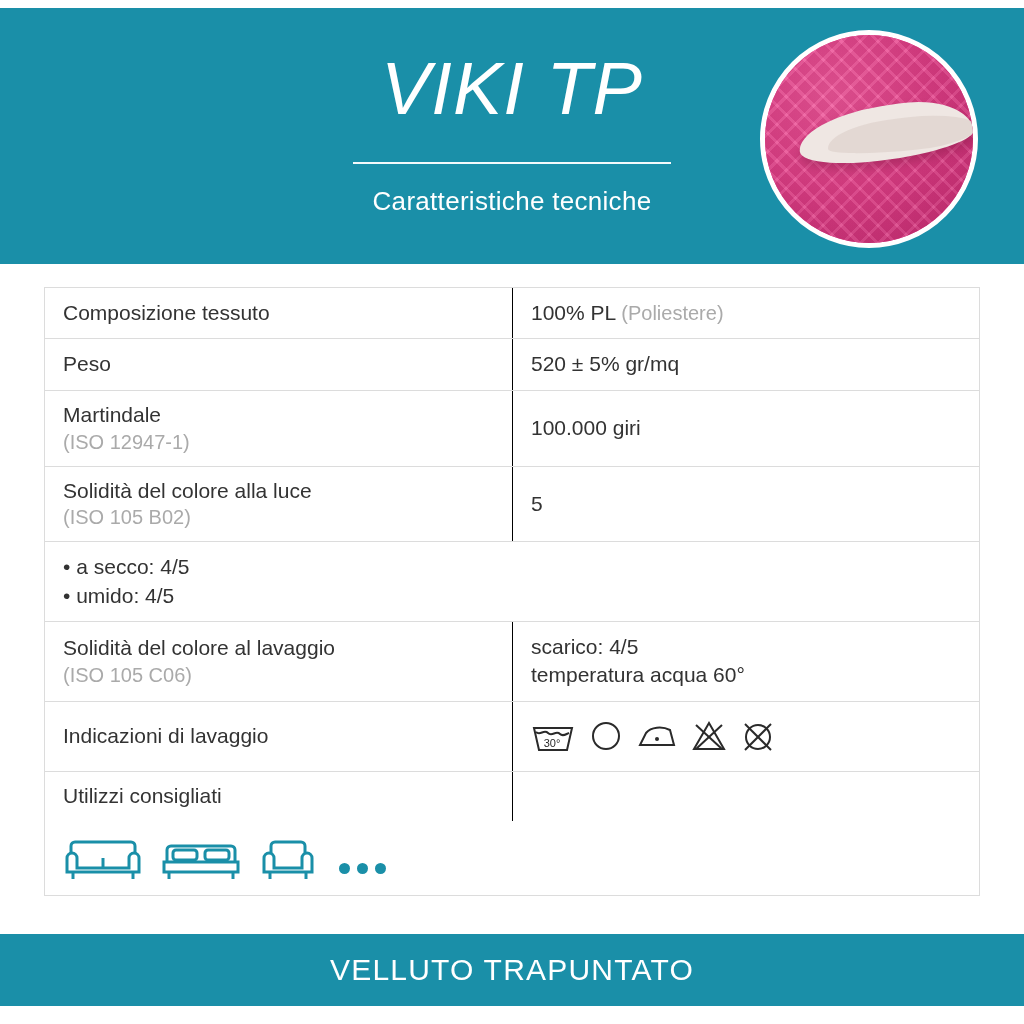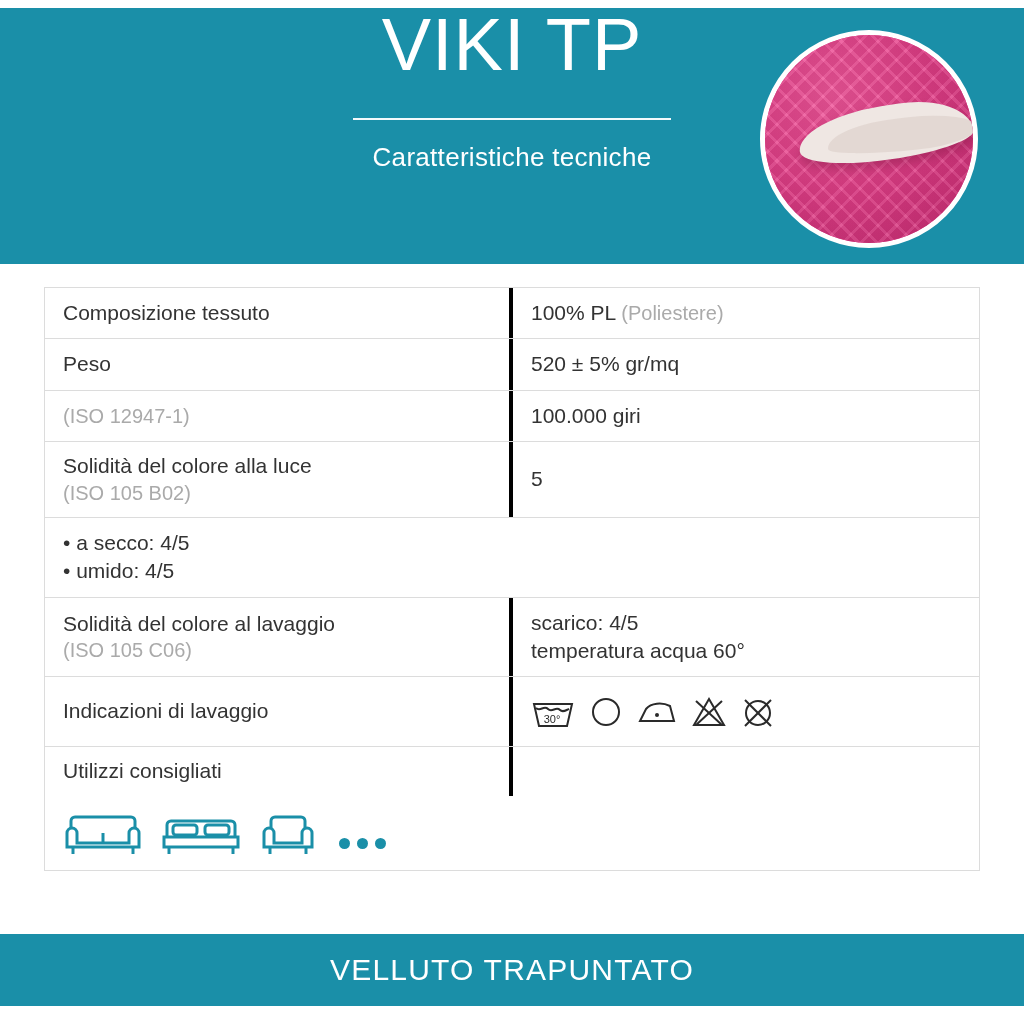--- a/index.html
+++ b/index.html
@@ -25,21 +25,23 @@
     display: flex;
     flex-direction: column;
     align-items: center;
     justify-content: flex-start;
   }
   .header-title {
     color: #ffffff;
     font-size: 74px;
     font-weight: 400;
     letter-spacing: 1px;
+    margin-top: 44px;
     line-height: 1;
+    font-style: italic;
   }
   .header-divider {
     width: 318px;
     height: 2px;
     background: #ffffff;
     margin-top: 36px;
     opacity: 0.95;
   }
   .header-subtitle {
     color: #ffffff;
@@ -95,21 +97,21 @@
     background: #ffffff;
   }
   .row {
     display: flex;
     border-bottom: 1px solid #dcdcdc;
     min-height: 46px;
   }
   .row:last-child { border-bottom: none; flex-direction: column; }
   .cell-label {
     width: 468px;
-    border-right: 4px solid #000000;
+    border-right: 1px solid #000000;
     padding: 11px 18px;
     display: flex;
     flex-direction: column;
     justify-content: center;
   }
   .cell-value {
     flex: 1;
     padding: 11px 18px;
     display: flex;
     flex-direction: column;
@@ -210,20 +212,21 @@
       <div class="cell-label">
         <span class="t-main">Peso</span>
       </div>
       <div class="cell-value">
         <span class="v-line">520 ± 5% gr/mq</span>
       </div>
     </div>
 
     <div class="row">
       <div class="cell-label">
+        <span class="t-main">Martindale</span>
         <span class="t-sub">(ISO 12947-1)</span>
       </div>
       <div class="cell-value">
         <span class="v-line">100.000 giri</span>
       </div>
     </div>
 
     <div class="row">
       <div class="cell-label">
         <span class="t-main">Solidità del colore alla luce</span>

